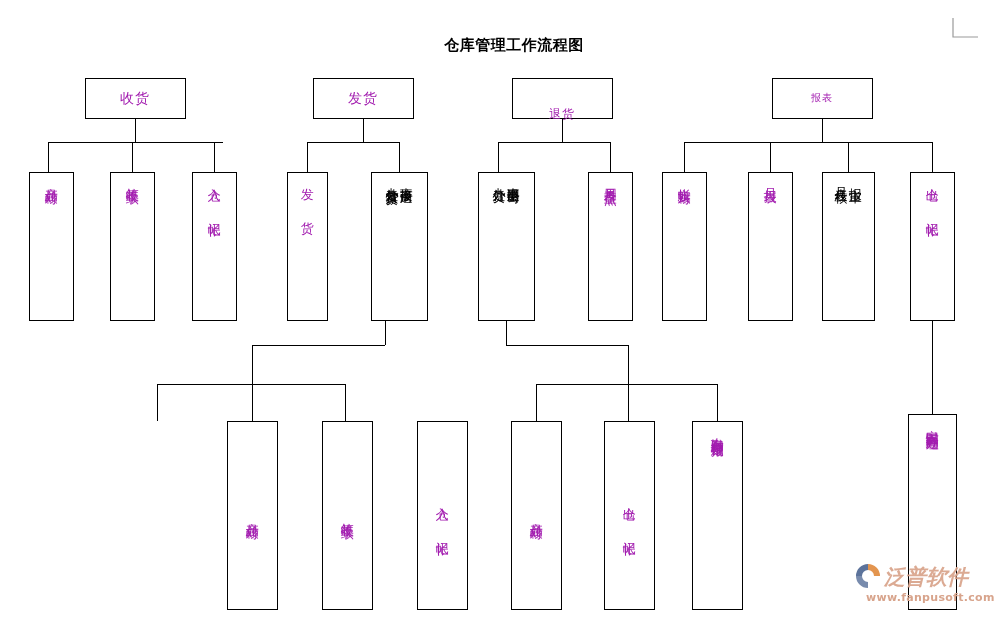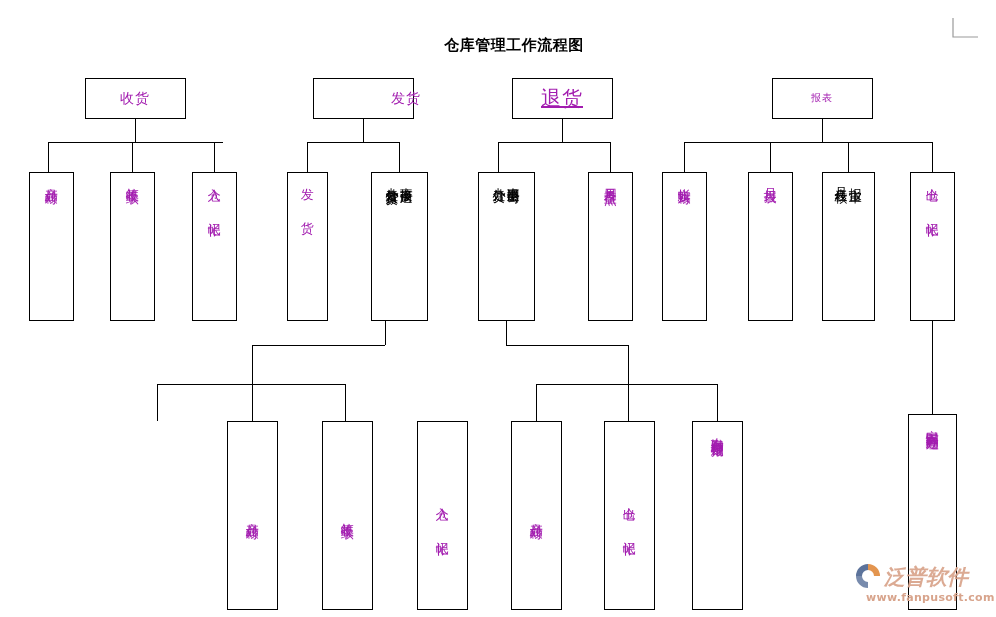--- a/index.html
+++ b/index.html
@@ -185,22 +185,22 @@
     <rect class="box-rect" x="227.5" y="421.5" width="50" height="188"></rect>
     <rect class="box-rect" x="322.5" y="421.5" width="50" height="188"></rect>
     <rect class="box-rect" x="417.5" y="421.5" width="50" height="188"></rect>
     <rect class="box-rect" x="511.5" y="421.5" width="50" height="188"></rect>
     <rect class="box-rect" x="604.5" y="421.5" width="50" height="188"></rect>
     <rect class="box-rect" x="692.5" y="421.5" width="50" height="188"></rect>
     <rect class="box-rect" x="908.5" y="414.5" width="48" height="195"></rect>
   </svg>
 
   <div class="node-label horiz" style="left:85px;top:78px;width:100px;height:40px;font-size:14px;">收货</div>
-  <div class="node-label horiz" style="left:313px;top:78px;width:100px;height:40px;font-size:14px;margin-left:43px;">发货</div>
-  <div class="node-label horiz" style="left:512px;top:78px;width:100px;height:40px;font-size:20px;text-decoration:underline;">退货</div>
+  <div class="node-label horiz" style="left:313px;top:78px;width:100px;height:40px;font-size:14px;">发货</div>
+  <div class="node-label horiz" style="left:512px;top:94px;width:100px;height:40px;font-size:12px;">退货</div>
   <div class="node-label horiz" style="left:772px;top:78px;width:100px;height:40px;font-size:10px;">报表</div>
 
   <div class="node-label" style="left:29px;top:178px;width:44px;height:148px;align-items:flex-start;">
     <span class="vert">产品核对</span>
   </div>
   <div class="node-label" style="left:110px;top:178px;width:44px;height:148px;align-items:flex-start;">
     <span class="vert">签收手续</span>
   </div>
   <div class="node-label" style="left:192px;top:178px;width:44px;height:148px;align-items:flex-start;">
     <span class="vert">入仓  记帐</span>

